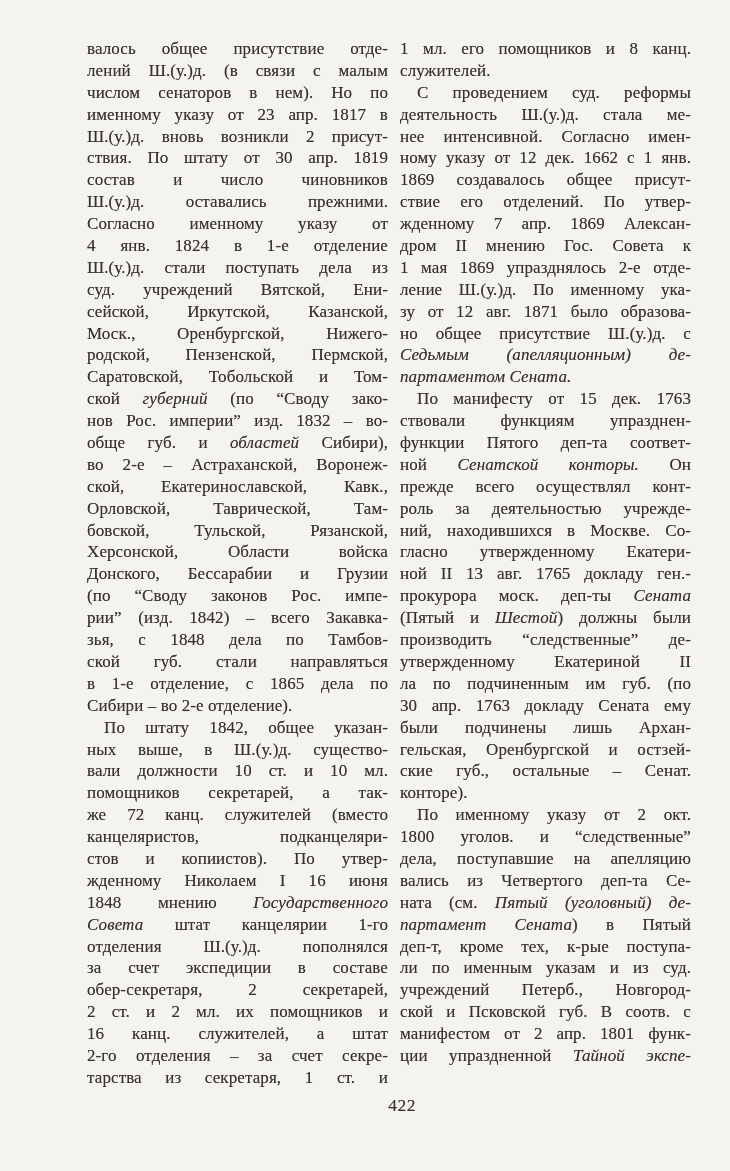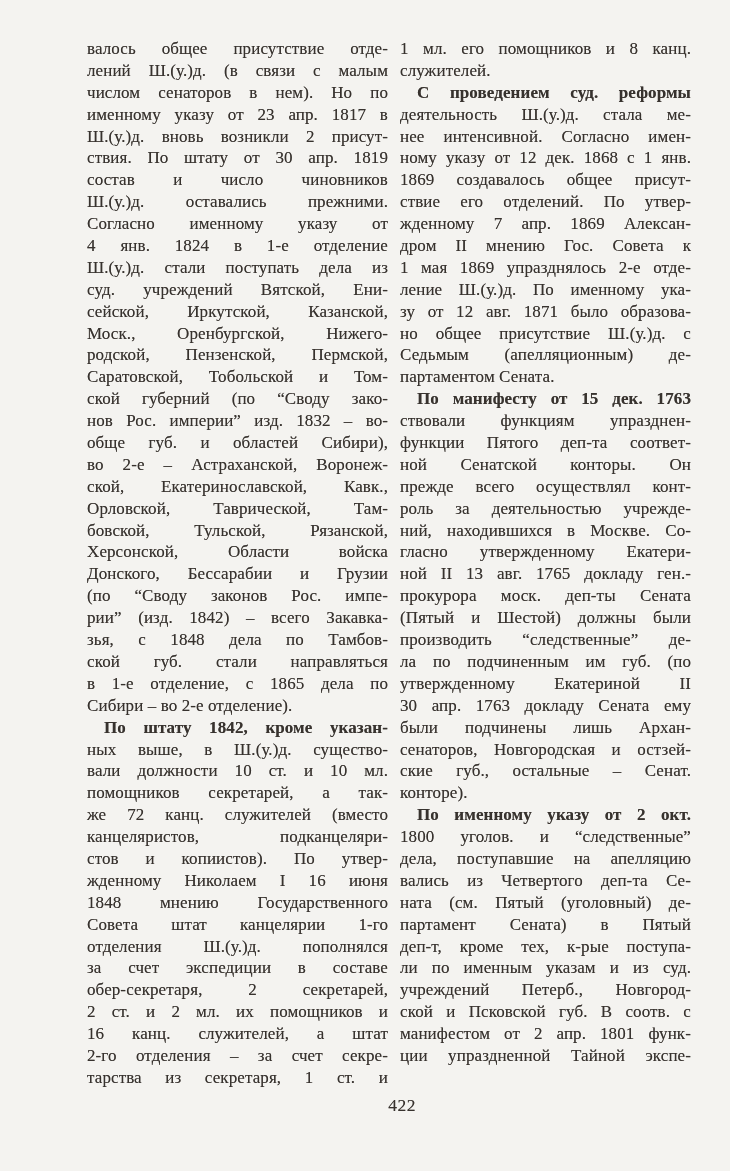--- a/index.html
+++ b/index.html
@@ -31,22 +31,22 @@
   .col-left  { left: 87px;  width: 301px; }
   .col-right { left: 400px; width: 291px; }
   .line {
     text-align: justify;
     text-align-last: justify;
     height: 21.9px;
     white-space: nowrap;
     overflow: visible;
   }
   .line.last { text-align-last: left; }
-  .line.indent { text-indent: 17px; font-weight: bold; }
-  .it { }
+  .line.indent { text-indent: 17px; }
+  .it { font-style: italic; }
   .page-number {
     position: absolute;
     top: 1095px;
     left: 72px;
     width: 660px;
     text-align: center;
     font-size: 17.5px;
     letter-spacing: 0.5px;
     text-shadow: 0 0 0.4px rgba(55,50,46,0.5);
   }
@@ -80,21 +80,21 @@
       <div class="line"><span>Орловской, Таврической, Там-</span></div>
       <div class="line"><span>бовской, Тульской, Рязанской,</span></div>
       <div class="line"><span>Херсонской, Области войска</span></div>
       <div class="line"><span>Донского, Бессарабии и Грузии</span></div>
       <div class="line"><span>(по “Своду законов Рос. импе-</span></div>
       <div class="line"><span>рии” (изд. 1842) – всего Закавка-</span></div>
       <div class="line"><span>зья, с 1848 дела по Тамбов-</span></div>
       <div class="line"><span>ской губ. стали направляться</span></div>
       <div class="line"><span>в 1-е отделение, с 1865 дела по</span></div>
       <div class="line last"><span>Сибири – во 2-е отделение).</span></div>
-      <div class="line indent"><span>По штату 1842, кроме указан-</span></div>
+      <div class="line indent"><span>По штату 1842, общее указан-</span></div>
       <div class="line"><span>ных выше, в Ш.(у.)д. существо-</span></div>
       <div class="line"><span>вали должности 10 ст. и 10 мл.</span></div>
       <div class="line"><span>помощников секретарей, а так-</span></div>
       <div class="line"><span>же 72 канц. служителей (вместо</span></div>
       <div class="line"><span>канцеляристов, подканцеляри-</span></div>
       <div class="line"><span>стов и копиистов). По утвер-</span></div>
       <div class="line"><span>жденному Николаем I 16 июня</span></div>
       <div class="line"><span>1848 мнению </span><span class="it">Государственного</span></div>
       <div class="line"><span class="it">Совета</span><span> штат канцелярии 1-го</span></div>
       <div class="line"><span>отделения Ш.(у.)д. пополнялся</span></div>
@@ -104,21 +104,21 @@
       <div class="line"><span>16 канц. служителей, а штат</span></div>
       <div class="line"><span>2-го отделения – за счет секре-</span></div>
       <div class="line"><span>тарства из секретаря, 1 ст. и</span></div>
     </div>
   <div class="col col-right">
       <div class="line"><span>1 мл. его помощников и 8 канц.</span></div>
       <div class="line last"><span>служителей.</span></div>
       <div class="line indent"><span>С проведением суд. реформы</span></div>
       <div class="line"><span>деятельность Ш.(у.)д. стала ме-</span></div>
       <div class="line"><span>нее интенсивной. Согласно имен-</span></div>
-      <div class="line"><span>ному указу от 12 дек. 1868 с 1 янв.</span></div>
+      <div class="line"><span>ному указу от 12 дек. 1662 с 1 янв.</span></div>
       <div class="line"><span>1869 создавалось общее присут-</span></div>
       <div class="line"><span>ствие его отделений. По утвер-</span></div>
       <div class="line"><span>жденному 7 апр. 1869 Алексан-</span></div>
       <div class="line"><span>дром II мнению Гос. Совета к</span></div>
       <div class="line"><span>1 мая 1869 упразднялось 2-е отде-</span></div>
       <div class="line"><span>ление Ш.(у.)д. По именному ука-</span></div>
       <div class="line"><span>зу от 12 авг. 1871 было образова-</span></div>
       <div class="line"><span>но общее присутствие Ш.(у.)д. с</span></div>
       <div class="line"><span class="it">Седьмым (апелляционным) де-</span></div>
       <div class="line last"><span class="it">партаментом Сената.</span></div>
@@ -127,25 +127,25 @@
       <div class="line"><span>функции Пятого деп-та соответ-</span></div>
       <div class="line"><span>ной </span><span class="it">Сенатской конторы.</span><span> Он</span></div>
       <div class="line"><span>прежде всего осуществлял конт-</span></div>
       <div class="line"><span>роль за деятельностью учрежде-</span></div>
       <div class="line"><span>ний, находившихся в Москве. Со-</span></div>
       <div class="line"><span>гласно утвержденному Екатери-</span></div>
       <div class="line"><span>ной II 13 авг. 1765 докладу ген.-</span></div>
       <div class="line"><span>прокурора моск. деп-ты </span><span class="it">Сената</span></div>
       <div class="line"><span>(Пятый и </span><span class="it">Шестой</span><span>) должны были</span></div>
       <div class="line"><span>производить “следственные” де-</span></div>
+      <div class="line"><span>утвержденному Екатериной II</span></div>
       <div class="line"><span>ла по подчиненным им губ. (по</span></div>
-      <div class="line"><span>утвержденному Екатериной II</span></div>
       <div class="line"><span>30 апр. 1763 докладу Сената ему</span></div>
       <div class="line"><span>были подчинены лишь Архан-</span></div>
-      <div class="line"><span>сенаторов, Новгородская и остзей-</span></div>
+      <div class="line"><span>гельская, Оренбургской и остзей-</span></div>
       <div class="line"><span>ские губ., остальные – Сенат.</span></div>
       <div class="line last"><span>конторе).</span></div>
       <div class="line indent"><span>По именному указу от 2 окт.</span></div>
       <div class="line"><span>1800 уголов. и “следственные”</span></div>
       <div class="line"><span>дела, поступавшие на апелляцию</span></div>
       <div class="line"><span>вались из Четвертого деп-та Се-</span></div>
       <div class="line"><span>ната (см. </span><span class="it">Пятый (уголовный) де-</span></div>
       <div class="line"><span class="it">партамент Сената</span><span>) в Пятый</span></div>
       <div class="line"><span>деп-т, кроме тех, к-рые поступа-</span></div>
       <div class="line"><span>ли по именным указам и из суд.</span></div>

